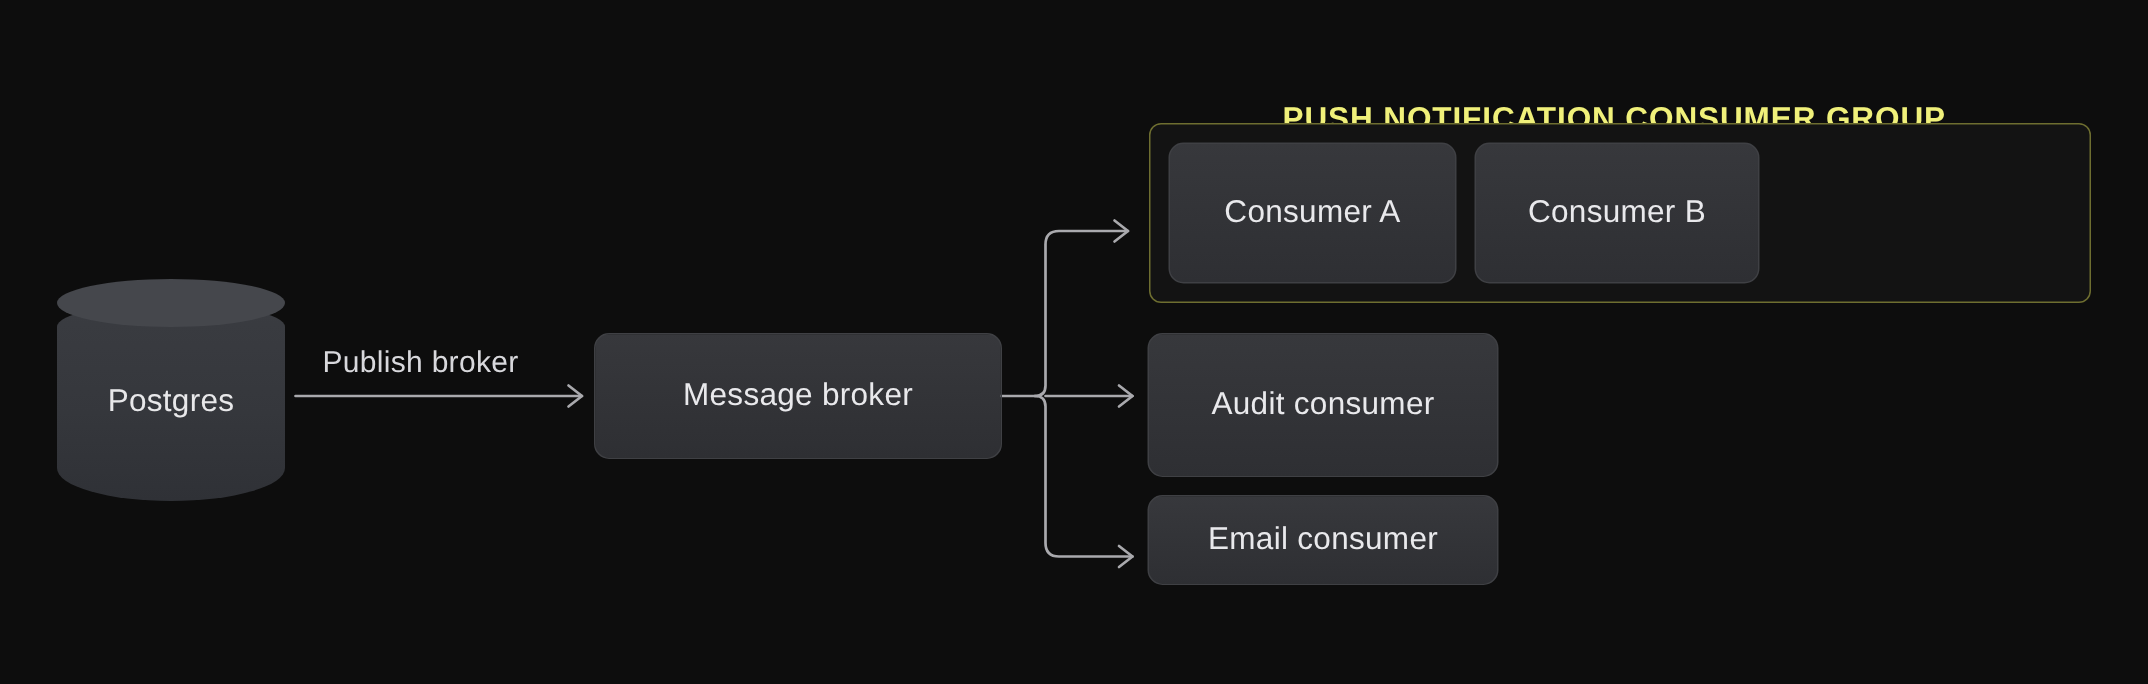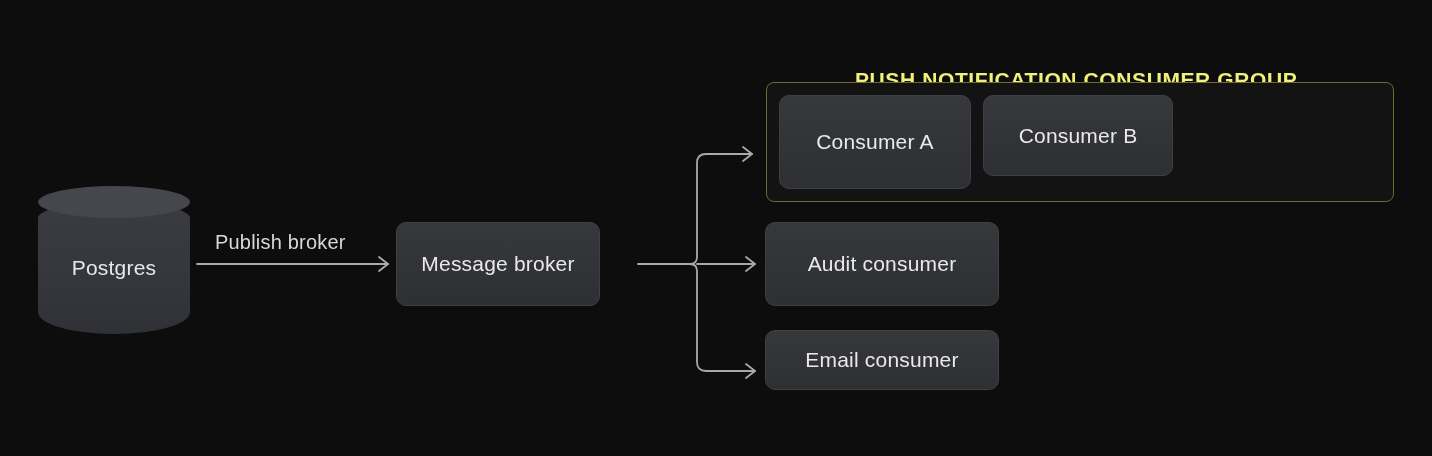--- a/index.html
+++ b/index.html
@@ -64,22 +64,22 @@
     justify-content: center;
     background: linear-gradient(180deg, #37383c 0%, #2e2f33 100%);
     border: 1px solid #3f4044;
     border-radius: 10px;
     color: #e9e9ec;
     font-size: 21px;
     letter-spacing: 0.2px;
     box-sizing: border-box;
   }
 
-  .node-broker  { left: 396px; top: 222px; width: 204px; height: 84px; }
-  .node-audit   { left: 765px; top: 222px; width: 234px; height: 84px; }
+  .node-broker  { left: 396px; top: 222px; width: 272px; height: 84px; }
+  .node-audit   { left: 765px; top: 222px; width: 234px; height: 96px; }
   .node-email   { left: 765px; top: 330px; width: 234px; height: 60px; }
 
   
   .group-title {
     position: absolute;
     left: 855px;
     top: 43px;
     color: #f0f07a;
     font-size: 21px;
     font-weight: bold;
@@ -92,21 +92,21 @@
     left: 766px;
     top: 82px;
     width: 628px;
     height: 120px;
     border: 1px solid #6e6e30;
     border-radius: 8px;
     box-sizing: border-box;
     background: #131313;
   }
   .node-ca { left: 779px; top: 95px; width: 192px; height: 94px; }
-  .node-cb { left: 983px; top: 95px; width: 190px; height: 81px; }
+  .node-cb { left: 983px; top: 95px; width: 190px; height: 94px; }
   .node-cc { left: 1186px; top: 95px; width: 191px; height: 94px; }
 
   
   .edges {
     position: absolute;
     left: 0; top: 0;
     width: 1432px;
     height: 456px;
     pointer-events: none;
   }

